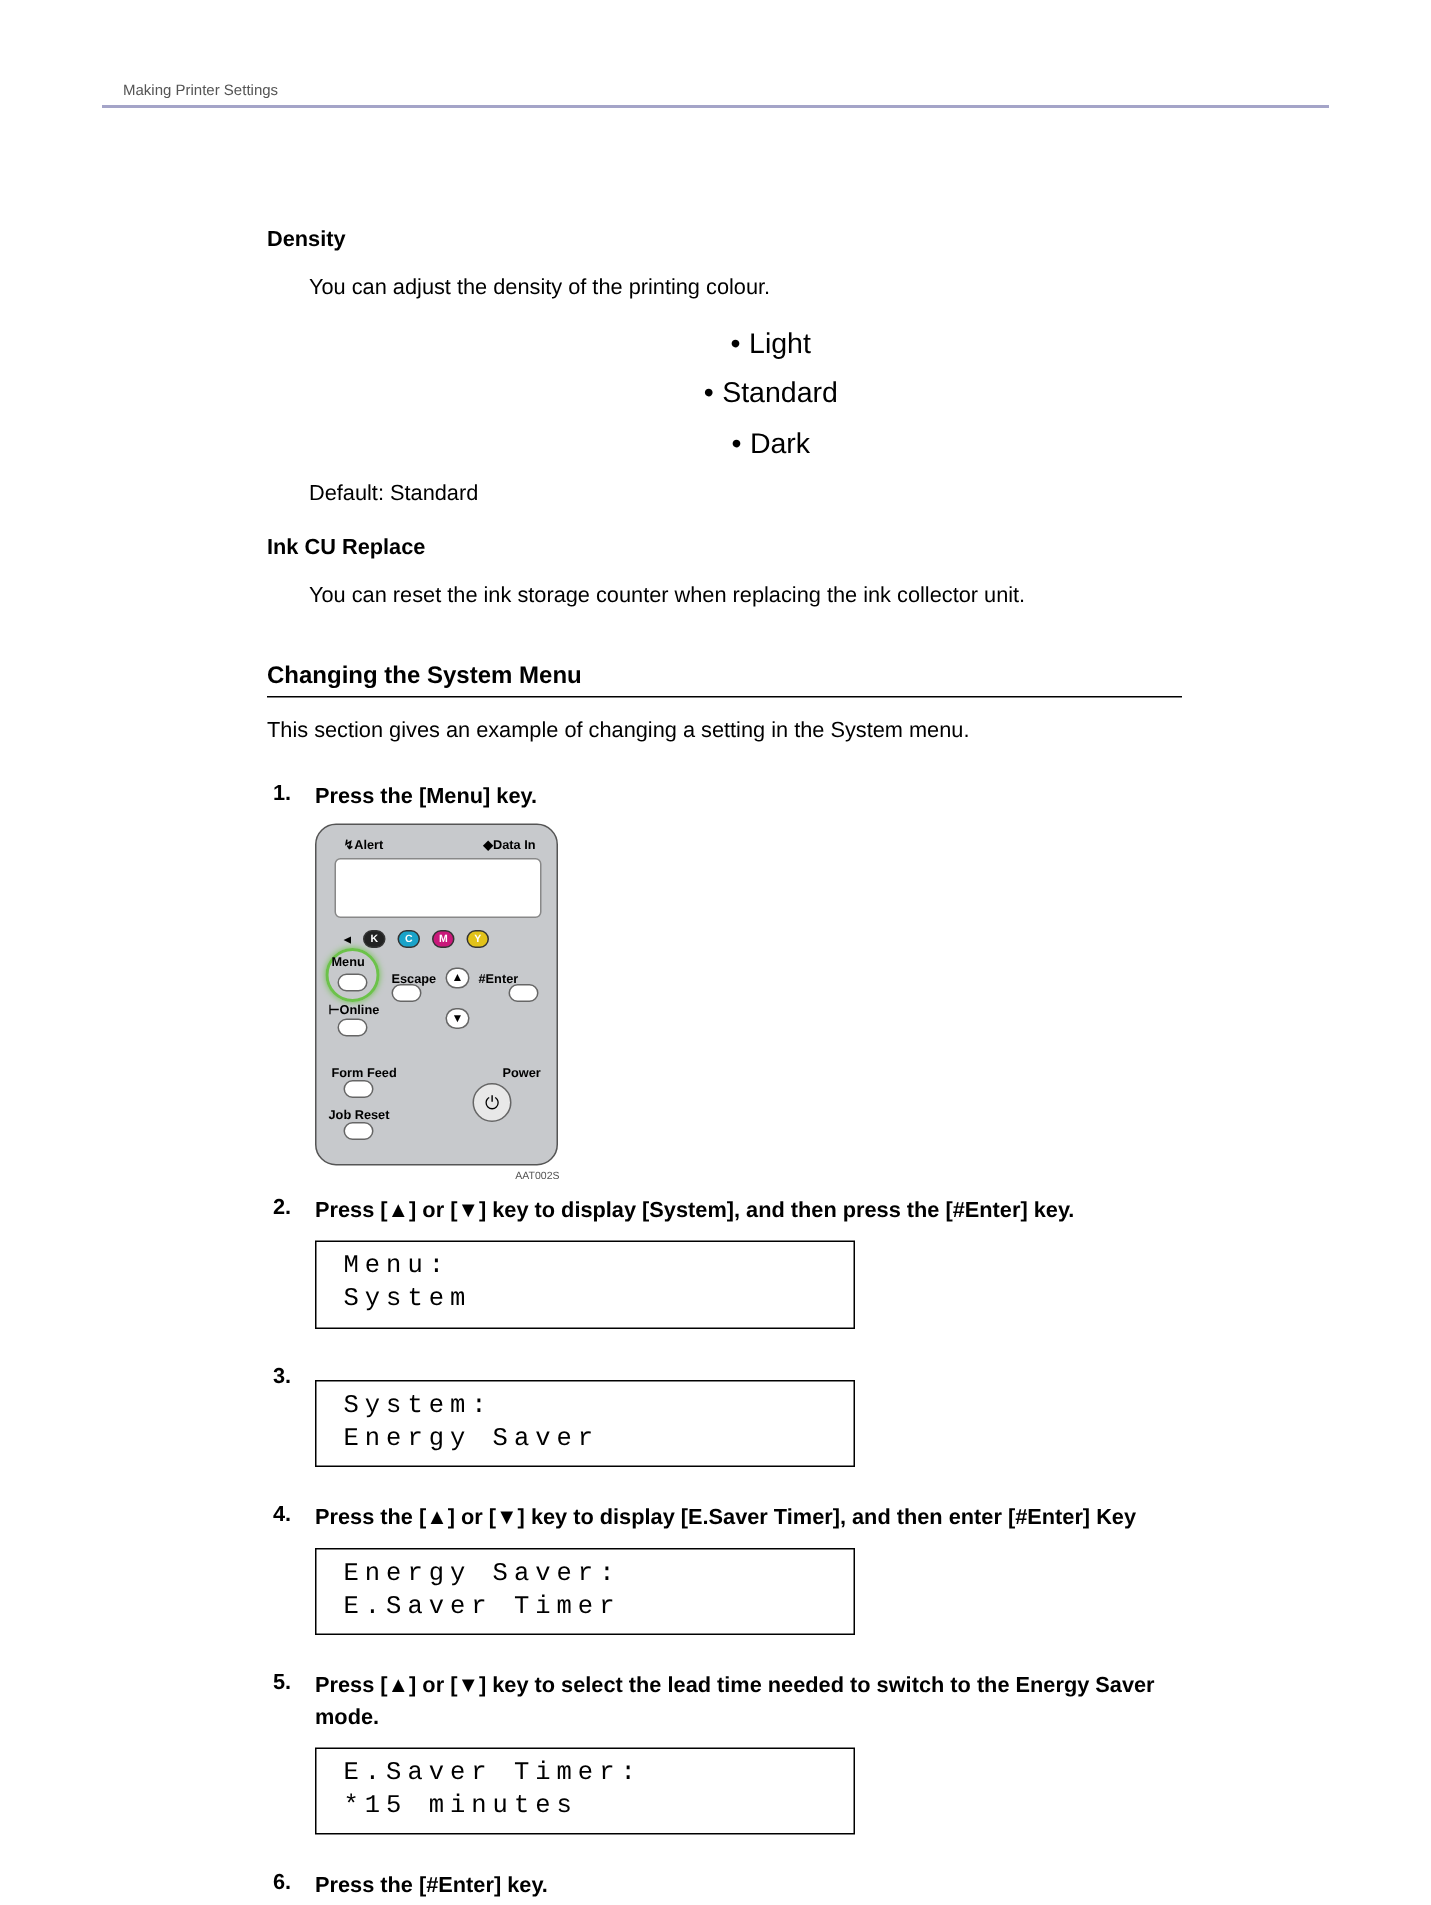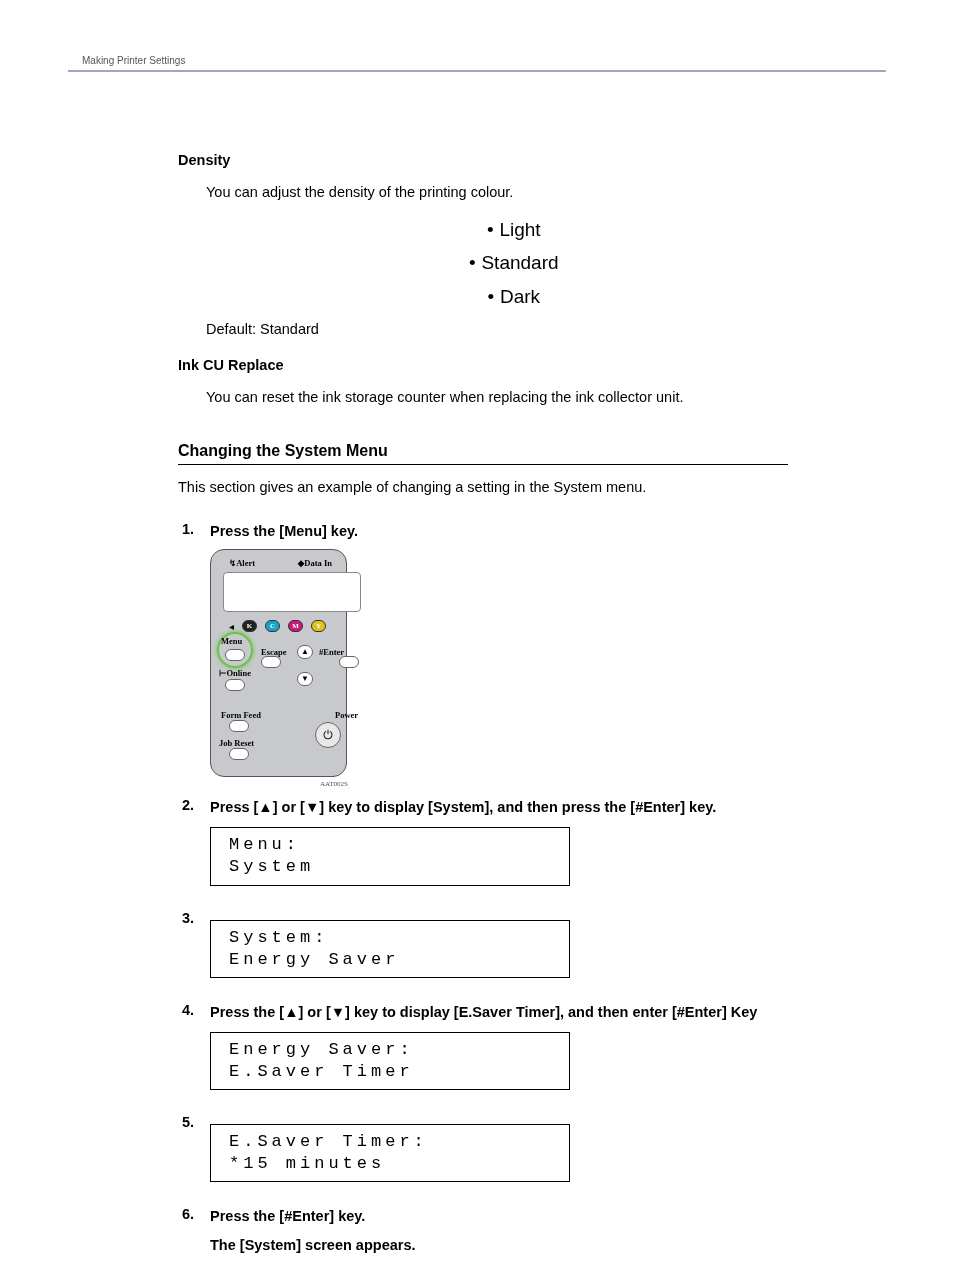--- a/index.html
+++ b/index.html
@@ -101,29 +101,28 @@
     font-family: "Courier New", monospace;
     font-size: 17px;
     letter-spacing: 4px;
     line-height: 1.3;
     min-width: 360px;
     white-space: pre;
   }
   
   .panel-wrap { margin: 8px 0 6px 0; }
   .panel {
-    width: 137px;
+    width: 162px;
     height: 228px;
     background: #c7c9cc;
     border: 1px solid #555;
     border-radius: 14px;
     position: relative;
     font-size: 8px;
     color: #000;
-    font-family: Liberation Serif, serif;
   }
   .panel .screen {
     position: absolute;
     left: 12px; top: 22px;
     width: 138px; height: 40px;
     background: #fff;
     border: 1px solid #888;
     border-radius: 4px;
   }
   .panel .lbl { position: absolute; font-size: 8.5px; font-weight: bold; }
@@ -274,20 +273,21 @@
 Energy Saver</div>
       </li>
 
       <li>
         <div class="step-text">Press the [▲] or [▼] key to display [E.Saver Timer], and then enter [#Enter] Key</div>
         <div class="lcd">Energy Saver:
 E.Saver Timer</div>
       </li>
 
       <li>
+        <div class="step-text">Press [▲] or [▼] key to select the lead time needed to switch to the Energy Saver mode.</div>
         <div class="lcd">E.Saver Timer:
 *15 minutes</div>
       </li>
 
       <li>
         <div class="step-text">Press the [#Enter] key.</div>
         <div class="step-note">The [System] screen appears.</div>
       </li>
 
     </ol>

